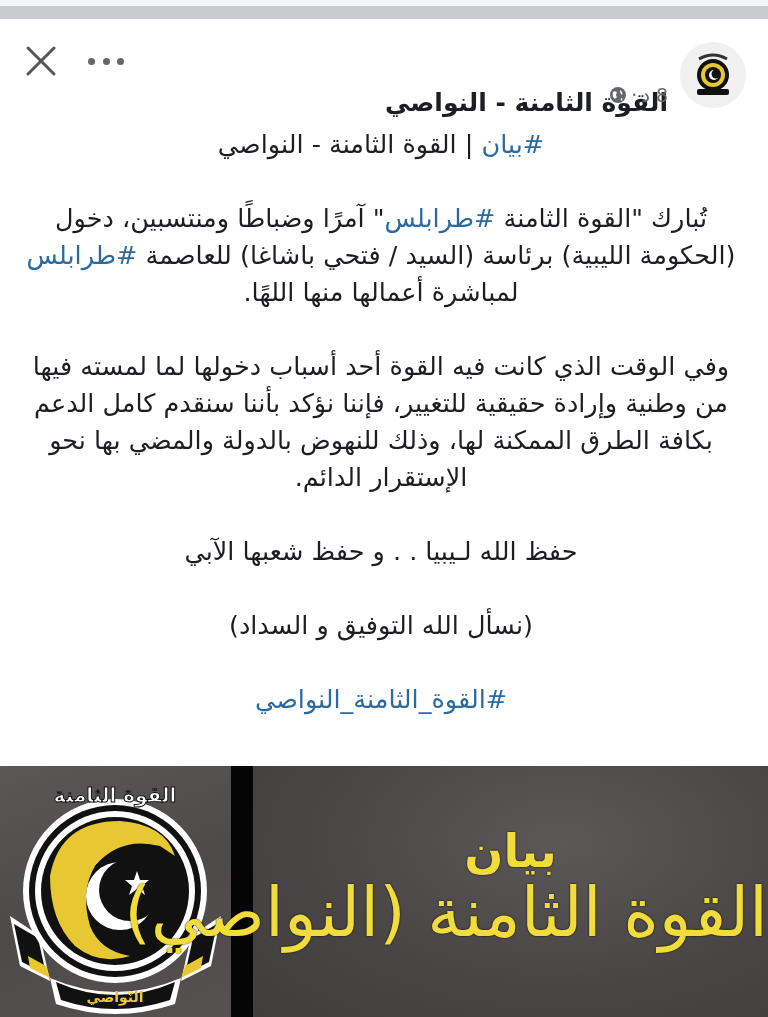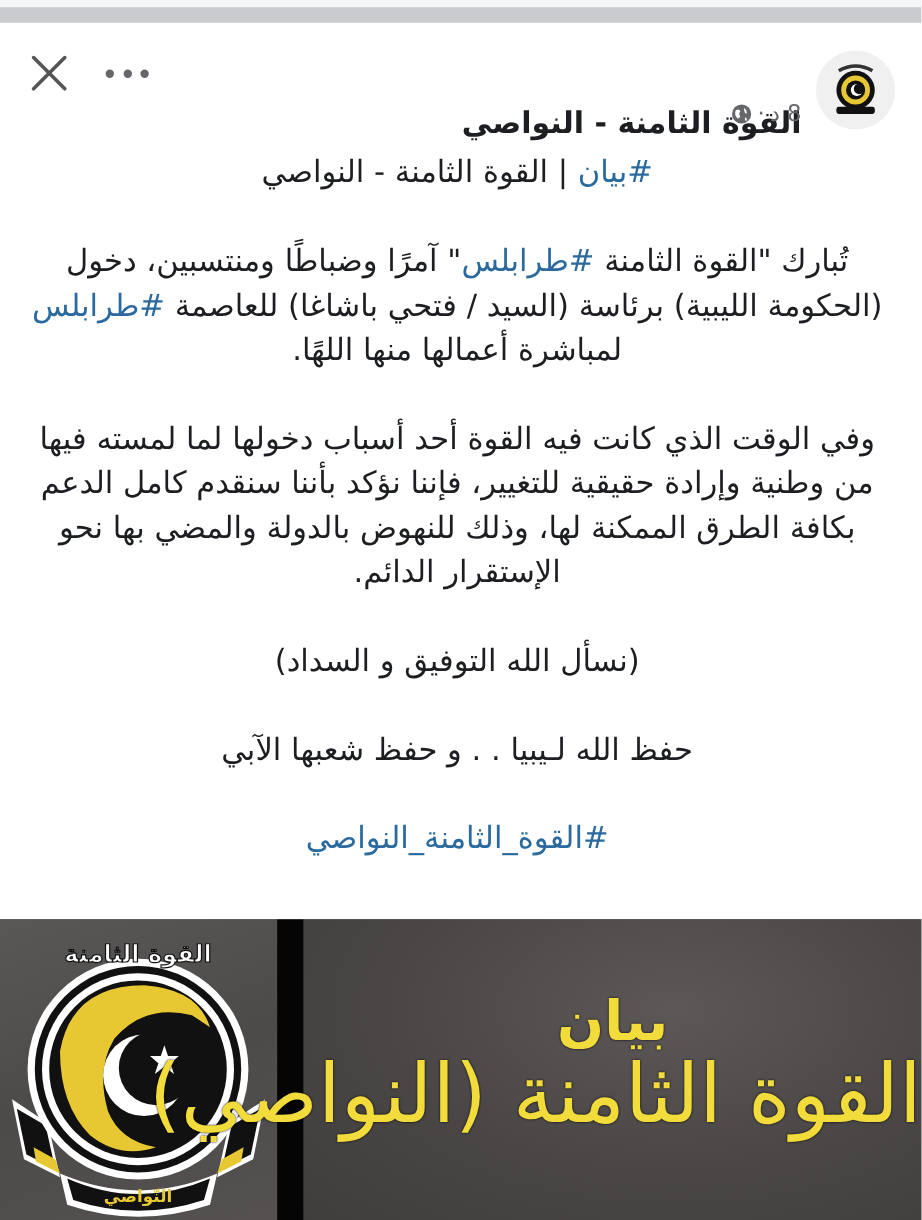--- a/index.html
+++ b/index.html
@@ -128,23 +128,23 @@
   </svg>
 </div>
 
 <div class="post-body">
   <p class="para"><span class="hashtag">#بيان</span><span> | القوة الثامنة - النواصي</span></p>
 
   <p class="para"><span>تُبارك "القوة الثامنة </span><span class="hashtag">#طرابلس</span><span>" آمرًا وضباطًا ومنتسبين، دخول (الحكومة الليبية) برئاسة (السيد / فتحي باشاغا) للعاصمة </span><span class="hashtag">#طرابلس</span><span> لمباشرة أعمالها منها اللهًا.</span></p>
 
   <p class="para">وفي الوقت الذي كانت فيه القوة أحد أسباب دخولها لما لمسته فيها من وطنية وإرادة حقيقية للتغيير، فإننا نؤكد بأننا سنقدم كامل الدعم بكافة الطرق الممكنة لها، وذلك للنهوض بالدولة والمضي بها نحو الإستقرار الدائم.</p>
 
+  <p class="para">حفظ الله لـيبيا . . و حفظ شعبها الآبي</p>
+
   <p class="para">(نسأل الله التوفيق و السداد)</p>
-
-  <p class="para">حفظ الله لـيبيا . . و حفظ شعبها الآبي</p>
 
   <p><span class="hashtag">#القوة_الثامنة_النواصي</span></p>
 </div>
 
 <div class="post-image">
   <div class="img-left">
     <svg width="231" height="251" viewBox="0 0 231 251">
 
       <path d="M10 150 L40 170 L50 215 L20 200 Z" fill="#fff"></path>
       <path d="M14 158 L38 172 L46 208 L22 196 Z" fill="#111"></path>

